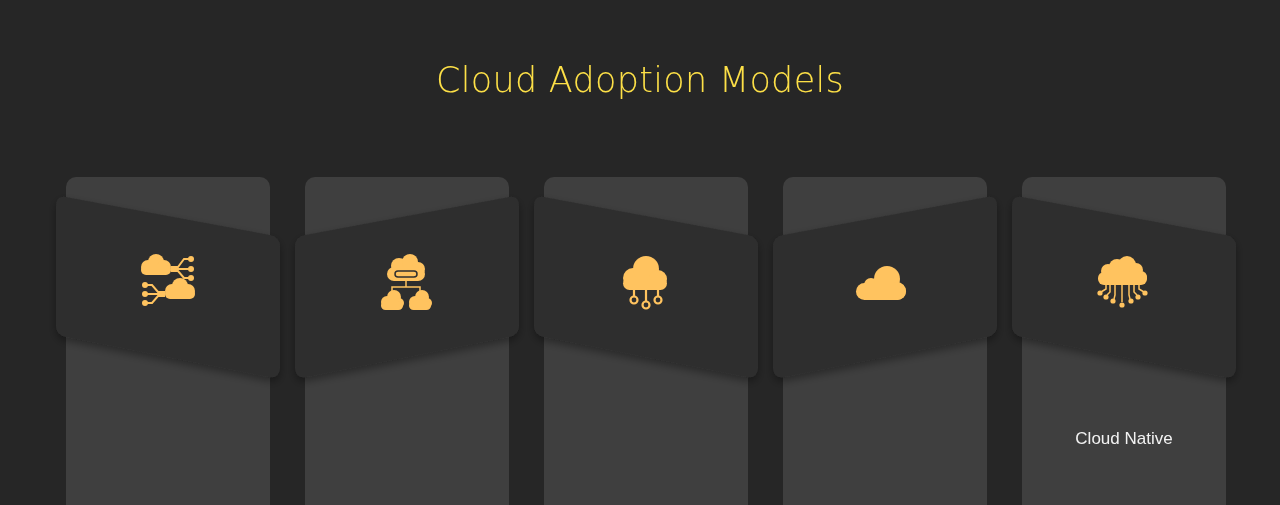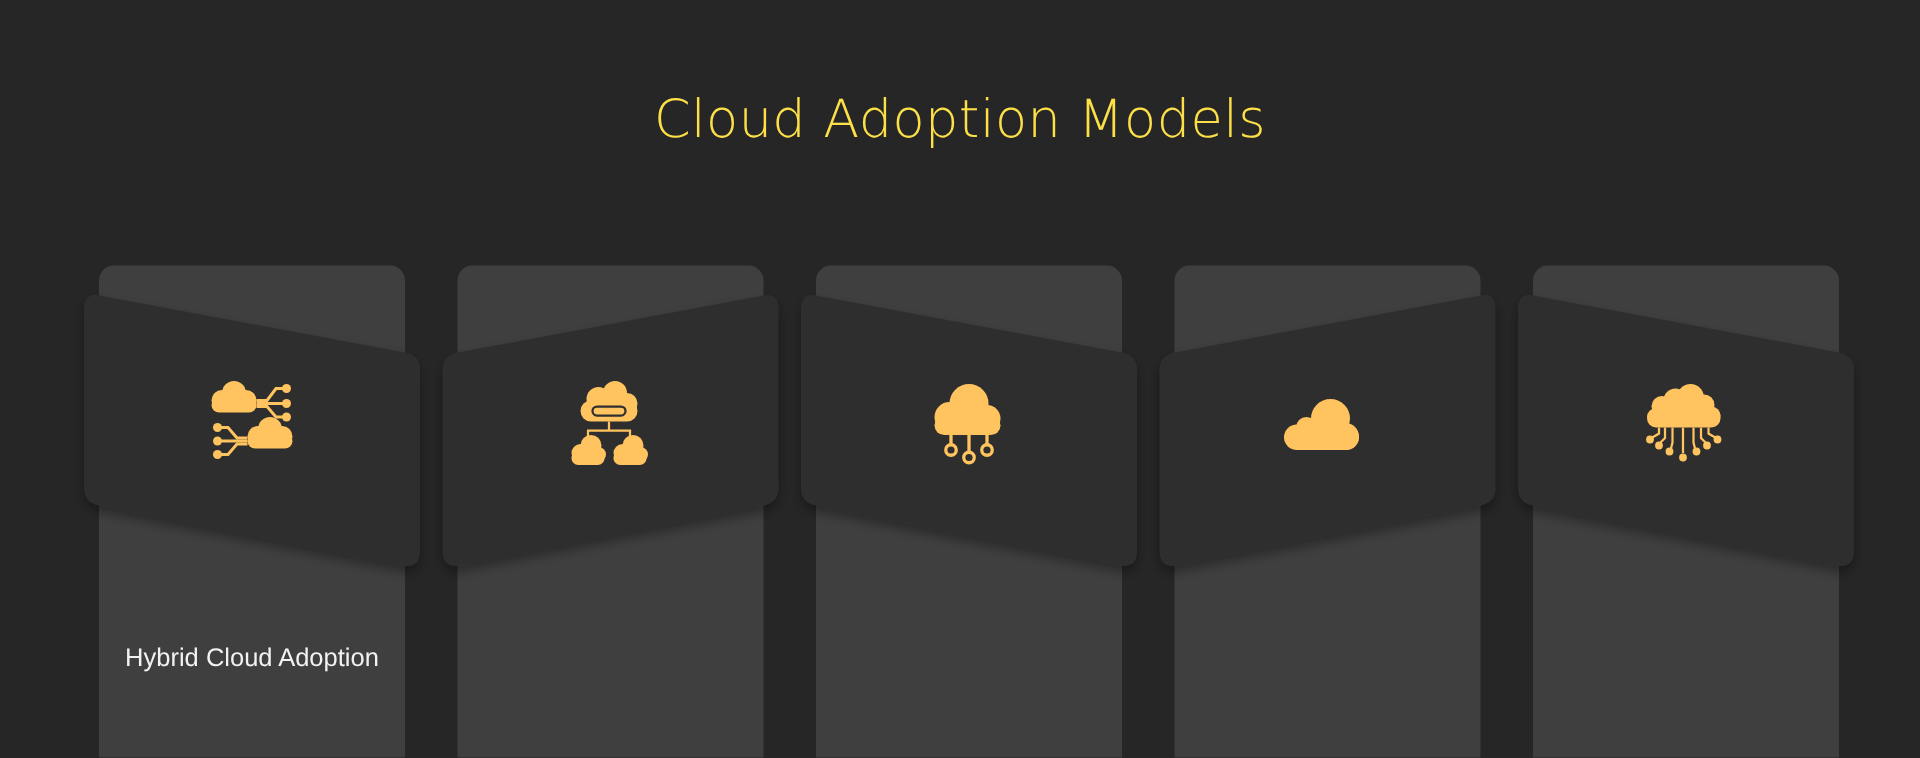--- a/index.html
+++ b/index.html
@@ -72,21 +72,20 @@
       <g stroke="none">
         <circle cx="63" cy="12" r="3"></circle>
           <circle cx="63" cy="22" r="3"></circle>
           <circle cx="63" cy="31" r="3"></circle>
         <circle cx="17" cy="38" r="3"></circle>
           <circle cx="17" cy="47" r="3"></circle>
           <circle cx="17" cy="56" r="3"></circle>
       </g>
     </svg>
   </div>
-  <div class="label">Hybrid Cloud Adoption</div>
 </div>
 
 <div class="card" style="left:305px;">
   <div class="band">
     <svg width="224" height="180" viewBox="0 0 224 180">
       <defs>
           <filter id="sh2" x="-10%" y="-10%" width="120%" height="130%">
             <feDropShadow dx="0" dy="4" stdDeviation="4" flood-color="#000" flood-opacity="0.35"></feDropShadow>
           </filter>
         </defs>
@@ -197,13 +196,14 @@
       </g>
       <circle cx="16" cy="46" r="2.6"></circle>
         <circle cx="22" cy="50" r="2.6"></circle>
         <circle cx="29" cy="54" r="2.6"></circle>
       <circle cx="38" cy="58" r="2.6"></circle>
         <circle cx="47" cy="54" r="2.6"></circle>
         <circle cx="54" cy="50" r="2.6"></circle>
         <circle cx="61" cy="46" r="2.6"></circle>
     </svg>
   </div>
+  <div class="label">Cloud Native</div>
 </div>
 
 </body></html>

